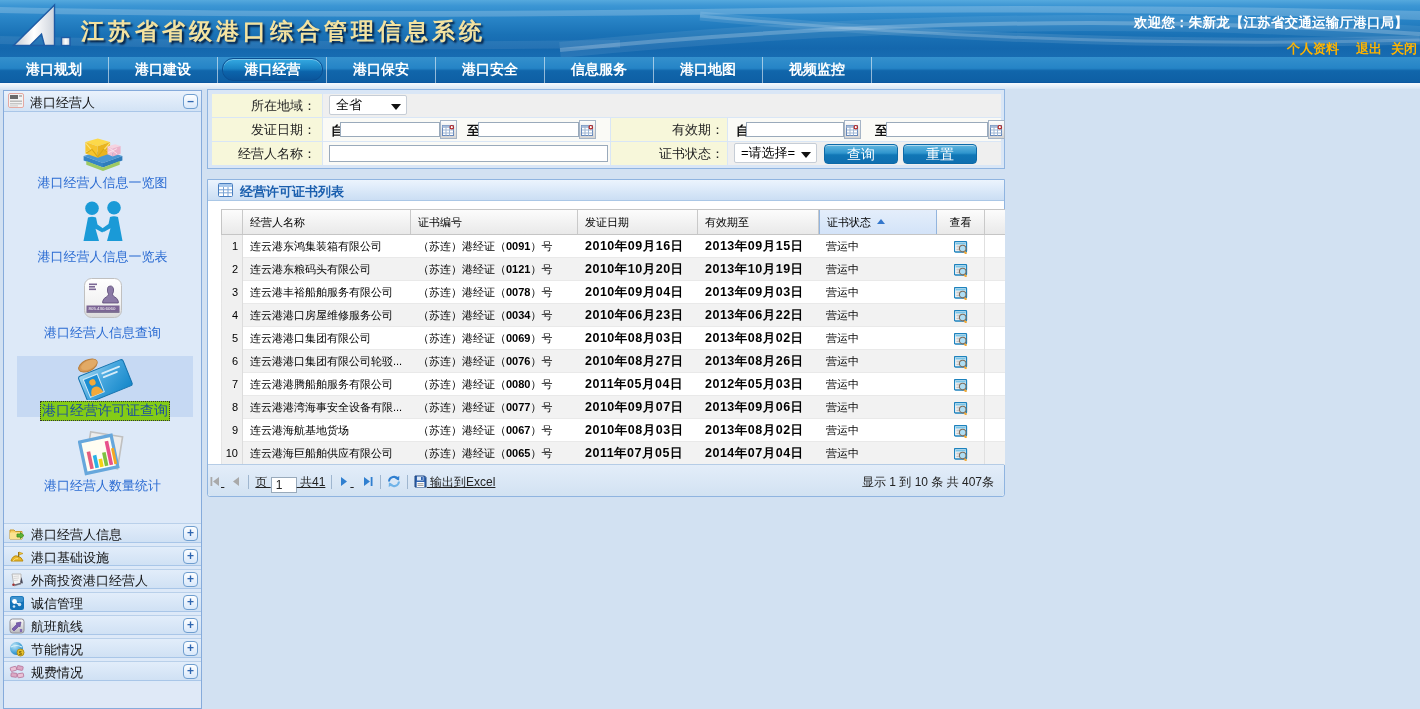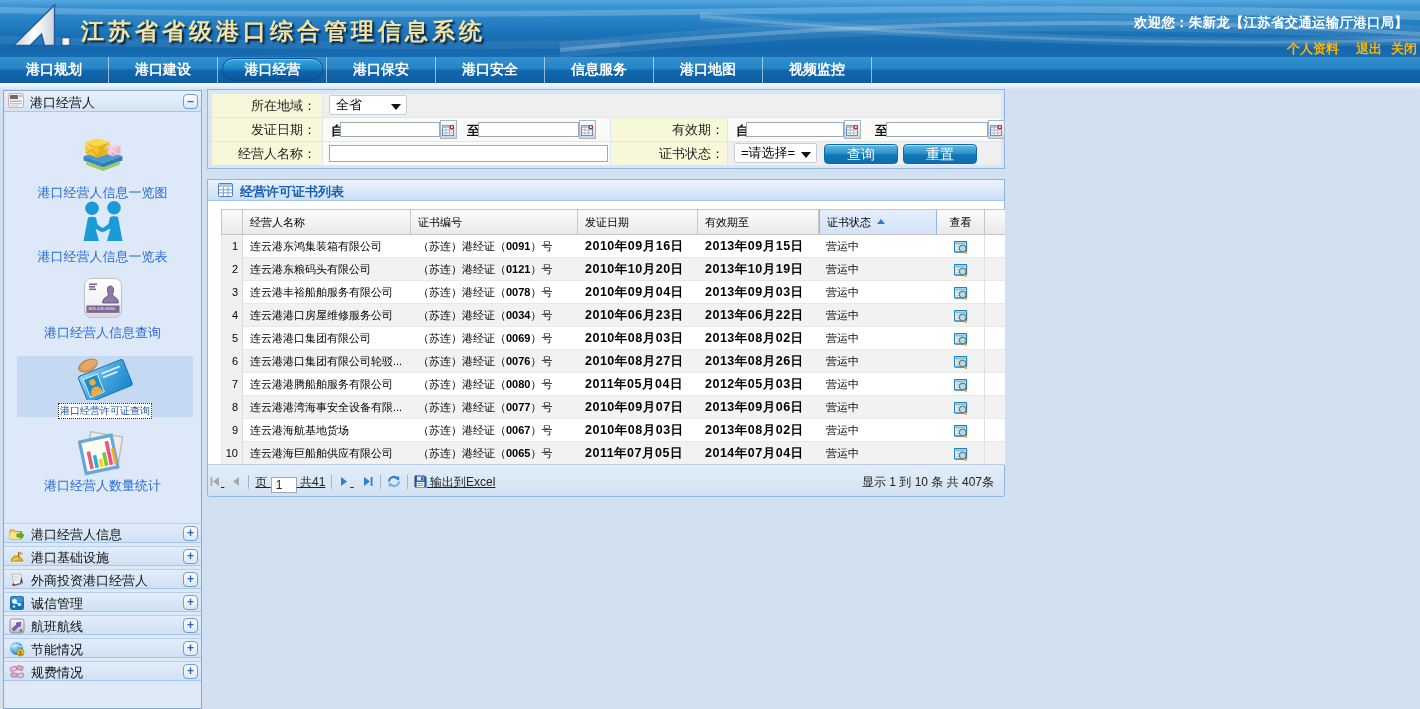--- a/index.html
+++ b/index.html
@@ -35,21 +35,21 @@
 .sbhead .hicon { position:absolute; left:4px; top:2px; }
 .sbhead .htext { position:absolute; left:26px; top:3px; font-size:13px; color:#111; }
 .minusbtn,.plusbtn { position:absolute; right:3px; top:3px; width:15px; height:15px;
   border:1px solid #6f9ecf; border-radius:4px; background:linear-gradient(180deg,#fdfeff,#d9e8fa);
   color:#2f66b0; font-size:12px; font-weight:bold; text-align:center; line-height:12px; }
 .sbitem { position:absolute; left:0px; width:197px; text-align:center; }
 .sbitem .lbl { font-size:13px; color:#2a6bd2; }
 .sbitem svg { display:block; margin:0 auto; }
 .sel4 svg { display:block; margin:0 auto; }
 .sel4 { position:absolute; left:13px; top:265px; width:176px; height:61px; background:#c6d9f3; text-align:center; }
-.sel4 .lbl4 { display:inline-block; margin-top:1px; font-size:10px; color:#1c4fa0; background:#ffffff;
+.sel4 .lbl4 { display:inline-block; margin-top:1px; font-size:14px; color:#1c4fa0; background:#84cc16;
   border:1px dotted #333; padding:0 1px; }
 .acc { position:absolute; left:0; width:197px; height:20px; background:linear-gradient(180deg,#e2edfa,#d0e1f4);
   border-top:1px solid #b9d0ea; border-bottom:1px solid #a9c6e8; }
 .acc .acic { position:absolute; left:5px; top:2px; }
 .acc .aclb { position:absolute; left:27px; top:2px; font-size:13px; color:#111; }
 .acc .plusbtn { top:2px; line-height:13px; }
 .sbrest { position:absolute; left:0; top:593px; width:197px; height:24px; background:#dfe9f7; }
 
 
 .formpanel { position:absolute; left:207px; top:89px; width:798px; height:80px;
@@ -158,21 +158,21 @@
 <path d="M6 17 L20 13 L34 17 L20 22 Z" fill="#fcd94a"></path>
 <path d="M6 17 L6 30 L20 35 L20 22 Z" fill="#f6c52e"></path>
 <path d="M34 17 L34 30 L20 35 L20 22 Z" fill="#e9b41f"></path>
 <path d="M6 18 L13 26 L6 29 M34 18 L27 26 L34 29" fill="none" stroke="#fae47e" stroke-width="1.2"></path>
 <path d="M7 29.5 L13.5 25.5 L20 34 M33 29.5 L26.5 25.5 L20 34" fill="none" stroke="#d9a714" stroke-width="1.2"></path>
 <path d="M31 22 L40 19.5 L46 21.5 L37 24.5 Z" fill="#f6d3e0"></path>
 <path d="M31 22 L31 31 L37 33.5 L37 24.5 Z" fill="#f2c0d4"></path>
 <path d="M46 21.5 L46 30.5 L37 33.5 L37 24.5 Z" fill="#ecb3ca"></path>
 <path d="M32 23 L37 27 L42 24.5 M32 29 L37 27 L42 30.5" fill="none" stroke="#fbe6ef" stroke-width="1"></path>
 </svg>
-      <div class="lbl" style="margin-top:13px">港口经营人信息一览图</div>
+      <div class="lbl" style="margin-top:3px">港口经营人信息一览图</div>
     </div>
 <div class="sbitem" style="top:187px">
       <svg width="38" height="40" viewBox="0 0 38 40">
 <defs>
           <linearGradient id="bg3" x1="0" y1="0" x2="0" y2="1">
 <stop offset="0" stop-color="#ffffff"></stop>
             <stop offset="0.65" stop-color="#f2f2f2"></stop>
             <stop offset="1" stop-color="#d8d8d8"></stop>
 </linearGradient>
         </defs>

